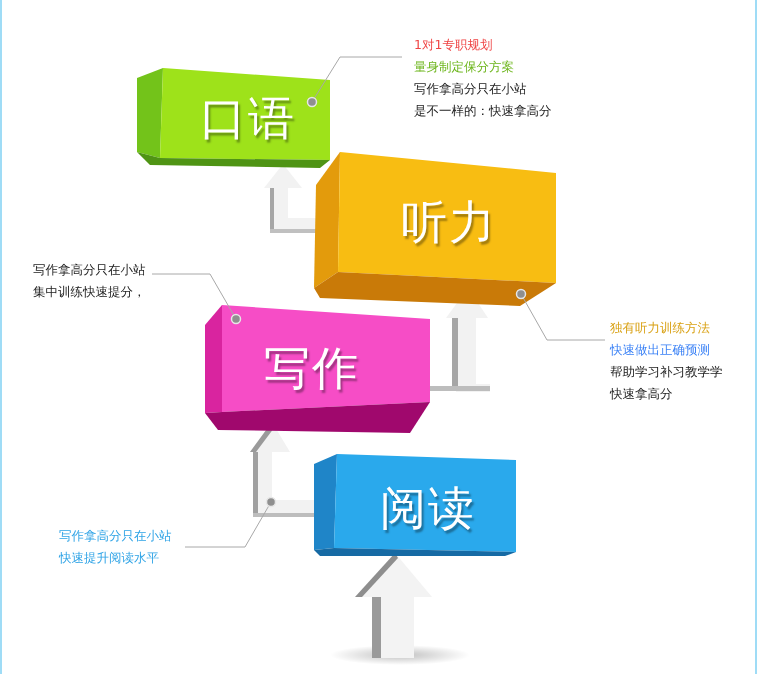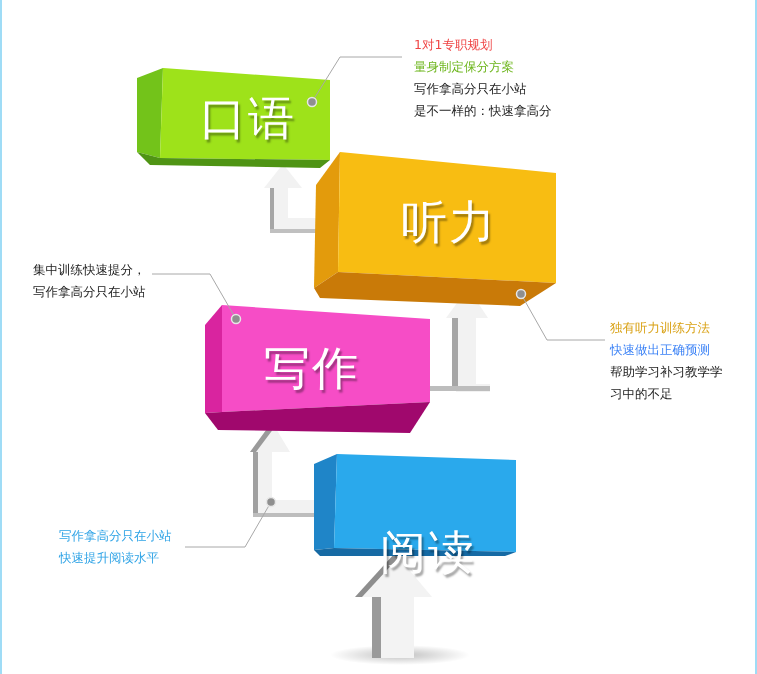--- a/index.html
+++ b/index.html
@@ -91,37 +91,37 @@
     <circle cx="312" cy="102" r="4.5"></circle>
     <circle cx="236" cy="319" r="4.5"></circle>
     <circle cx="521" cy="294" r="4.5"></circle>
     <circle cx="271" cy="502" r="4.5"></circle>
   </g>
 </svg>
 
 <div class="box-label" style="left:200px;top:88px;">口语</div>
 <div class="box-label" style="left:401px;top:192px;">听力</div>
 <div class="box-label" style="left:264px;top:338px;">写作</div>
-<div class="box-label" style="left:380px;top:478px;margin-top:44px;">阅读</div>
+<div class="box-label" style="left:380px;top:478px;">阅读</div>
 
 <div class="note" style="left:414px;top:34px;">
   <span class="hl" style="color:#ef4444">1对1专职规划</span>
   <span class="hl" style="color:#6cb51b">量身制定保分方案</span>
   <span class="tx">写作拿高分只在小站</span>
   <span class="tx">是不一样的：快速拿高分</span>
 </div>
 
 <div class="note" style="left:33px;top:259px;">
+  <span class="tx">写作拿高分只在小站</span>
   <span class="tx">集中训练快速提分，</span>
-  <span class="tx">写作拿高分只在小站</span>
 </div>
 
 <div class="note" style="left:610px;top:317px;">
   <span class="hl" style="color:#d9a114">独有听力训练方法</span>
   <span class="hl" style="color:#3b82f6">快速做出正确预测</span>
   <span class="tx">帮助学习补习教学学</span>
-  <span class="tx">习中的不足</span>
+  <span class="tx">快速拿高分</span>
 </div>
 
 <div class="note" style="left:59px;top:525px;">
   <span class="hl" style="color:#2ea3e6">写作拿高分只在小站</span>
   <span class="hl" style="color:#2ea3e6">快速提升阅读水平</span>
 </div>
 
 </body></html>

